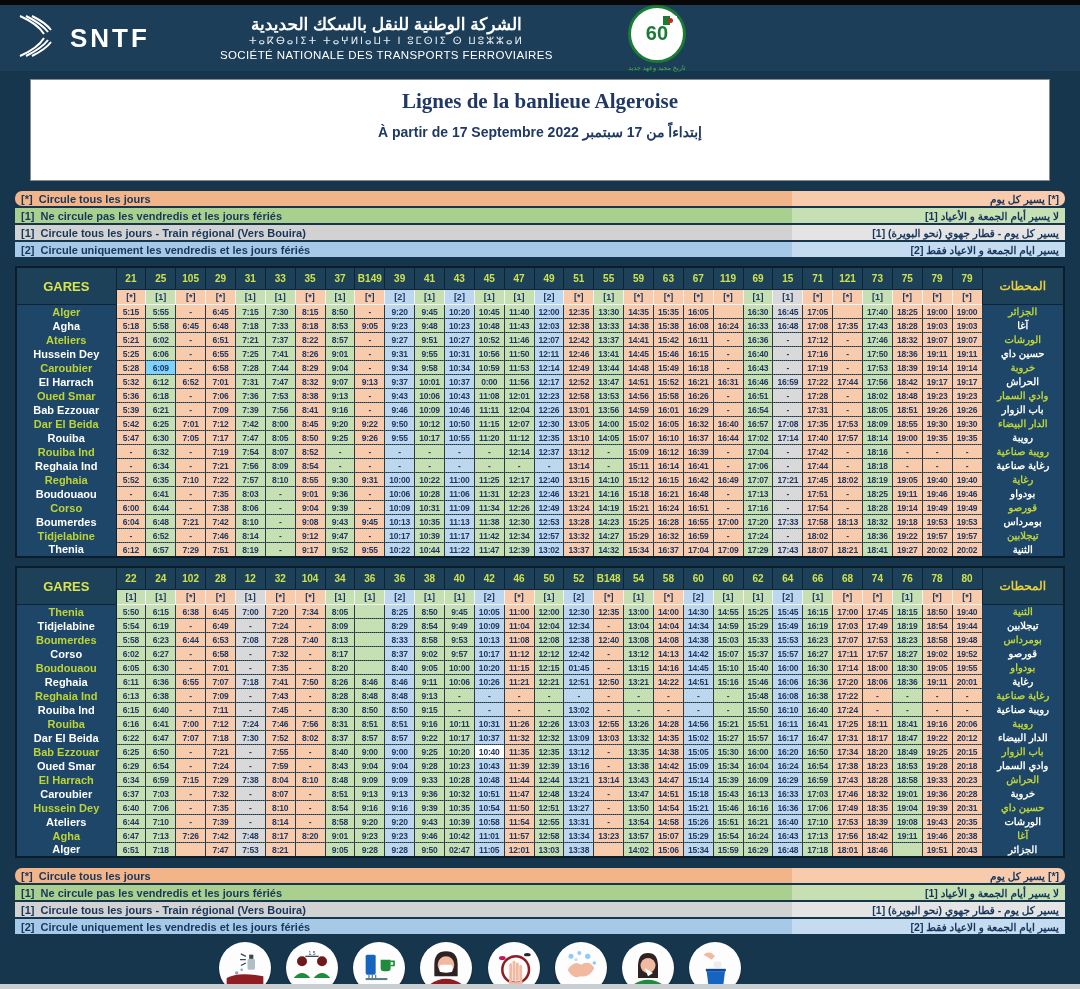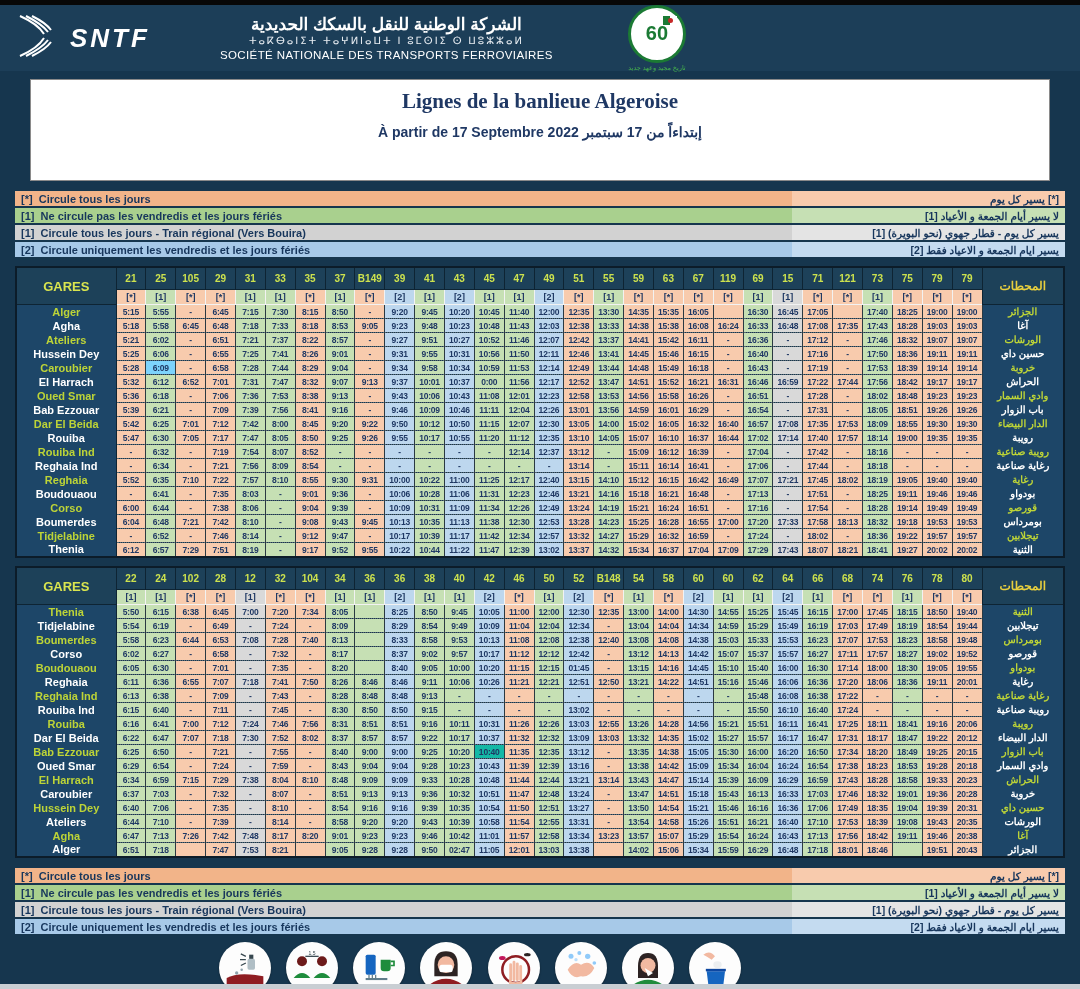--- a/index.html
+++ b/index.html
@@ -7,21 +7,21 @@
     width:1080px;height:989px;background:#16364e;overflow:hidden;
     font-family:"Liberation Sans",sans-serif;position:relative;
   }
   .top-strip{height:5px;background:#070707;}
   .bottom-strip{position:absolute;bottom:0;left:0;width:1080px;height:5px;background:#c9ced3;}
 
   
   .header{height:66px;background:#1c3e58;display:flex;align-items:center;padding:0 18px;position:relative;}
   .logo{display:flex;align-items:center;color:#fff;}
   .logo-lines{margin-right:6px;}
-  .logo-text{font-size:26px;font-weight:bold;font-style:italic;letter-spacing:3px;color:#fff;text-align:right;}
+  .logo-text{font-size:26px;font-weight:bold;letter-spacing:3px;color:#fff;text-align:right;}
   .company{margin-left:70px;text-align:center;color:#fff;line-height:1.25;}
   .company-ar{font-size:17px;font-weight:bold;}
   .company-tif{font-size:10px;letter-spacing:2px;color:#e8edf2;}
   .company-fr{font-size:11.5px;letter-spacing:.4px;}
   .emblem{margin-left:75px;text-align:center;}
   .emblem-circle{width:52px;height:52px;border-radius:50%;background:#fff;border:3px solid #1b7a34;
     display:flex;align-items:center;justify-content:center;position:relative;margin:0 auto;}
   .emblem-circle .six{font-size:20px;font-weight:bold;color:#1b7a34;}
   .emblem-circle .flag{position:absolute;right:6px;top:8px;width:14px;height:9px;background:linear-gradient(90deg,#1b7a34 50%,#fff 50%);}
   .emblem-circle .dot{position:absolute;right:10px;top:10px;width:5px;height:5px;border-radius:50%;background:#c62828;}
@@ -30,21 +30,21 @@
   
   .title-box{margin:8px 30px 0;height:100px;background:#fff;border:1px solid #8a8a8a;text-align:center;}
   .tb1{padding-top:9px;font-family:"Liberation Serif",serif;font-size:21px;font-weight:bold;color:#1f3864;}
   .tb2{margin-top:9px;font-family:"Liberation Serif",serif;font-size:18px;font-weight:bold;color:#e36c0a;}
   .tb3{margin-top:10px;font-size:14px;font-weight:bold;color:#1f3864;}
 
   
   .legend{margin:10px 15px 0;}
   .legend-row{height:15px;margin-bottom:2px;display:flex;align-items:center;justify-content:space-between;
     padding:0 6px;font-size:11px;font-weight:bold;color:#17365c;}
-  .lg-e{background:linear-gradient(90deg,#f2b489 0%,#f2b489 74%,#f8cbad 74%,#f8cbad 100%);}
+  .lg-e{background:linear-gradient(90deg,#f2b489 0%,#f2b489 74%,#f8cbad 74%,#f8cbad 100%);border-radius:7px;}
   .lg-w{background:linear-gradient(90deg,#a9d08e 0%,#a9d08e 74%,#c6e0b4 74%,#c6e0b4 100%);}
   .lg-r{background:linear-gradient(90deg,#d2d2d2 0%,#d2d2d2 74%,#e4e4e4 74%,#e4e4e4 100%);}
   .lg-f{background:linear-gradient(90deg,#a7c9e8 0%,#a7c9e8 74%,#c4dbf0 74%,#c4dbf0 100%);}
   .legend-ar{font-size:10.5px;}
 
   
   .tt-wrap{margin:9px 15px 0;}
   .tt-wrap2{margin:8px 15px 0;}
   table.timetable{border-collapse:collapse;table-layout:fixed;width:1050px;border:2px solid #0c1c29;}
   table.timetable th,table.timetable td{padding:0;text-align:center;vertical-align:middle;overflow:hidden;white-space:nowrap;}
@@ -1263,21 +1263,21 @@
           <td class="time" style="background:#f8cbad">-</td>
           <td class="time" style="background:#f8cbad">7:21</td>
           <td class="time" style="background:#d9d9d9">-</td>
           <td class="time" style="background:#f8cbad">7:55</td>
           <td class="time" style="background:#f8cbad">-</td>
           <td class="time" style="background:#c6e0b4">8:40</td>
           <td class="time" style="background:#c6e0b4">9:00</td>
           <td class="time" style="background:#bdd7ee">9:00</td>
           <td class="time" style="background:#c6e0b4">9:25</td>
           <td class="time" style="background:#c6e0b4">10:20</td>
-          <td class="time" style="background:#14b8a6">10:40</td>
+          <td class="time" style="background:#ffffff">10:40</td>
           <td class="time" style="background:#f8cbad">11:35</td>
           <td class="time" style="background:#c6e0b4">12:35</td>
           <td class="time" style="background:#bdd7ee">13:12</td>
           <td class="time" style="background:#f8cbad">-</td>
           <td class="time" style="background:#c6e0b4">13:35</td>
           <td class="time" style="background:#f8cbad">14:38</td>
           <td class="time" style="background:#bdd7ee">15:05</td>
           <td class="time" style="background:#c6e0b4">15:30</td>
           <td class="time" style="background:#c6e0b4">16:00</td>
           <td class="time" style="background:#bdd7ee">16:20</td>

